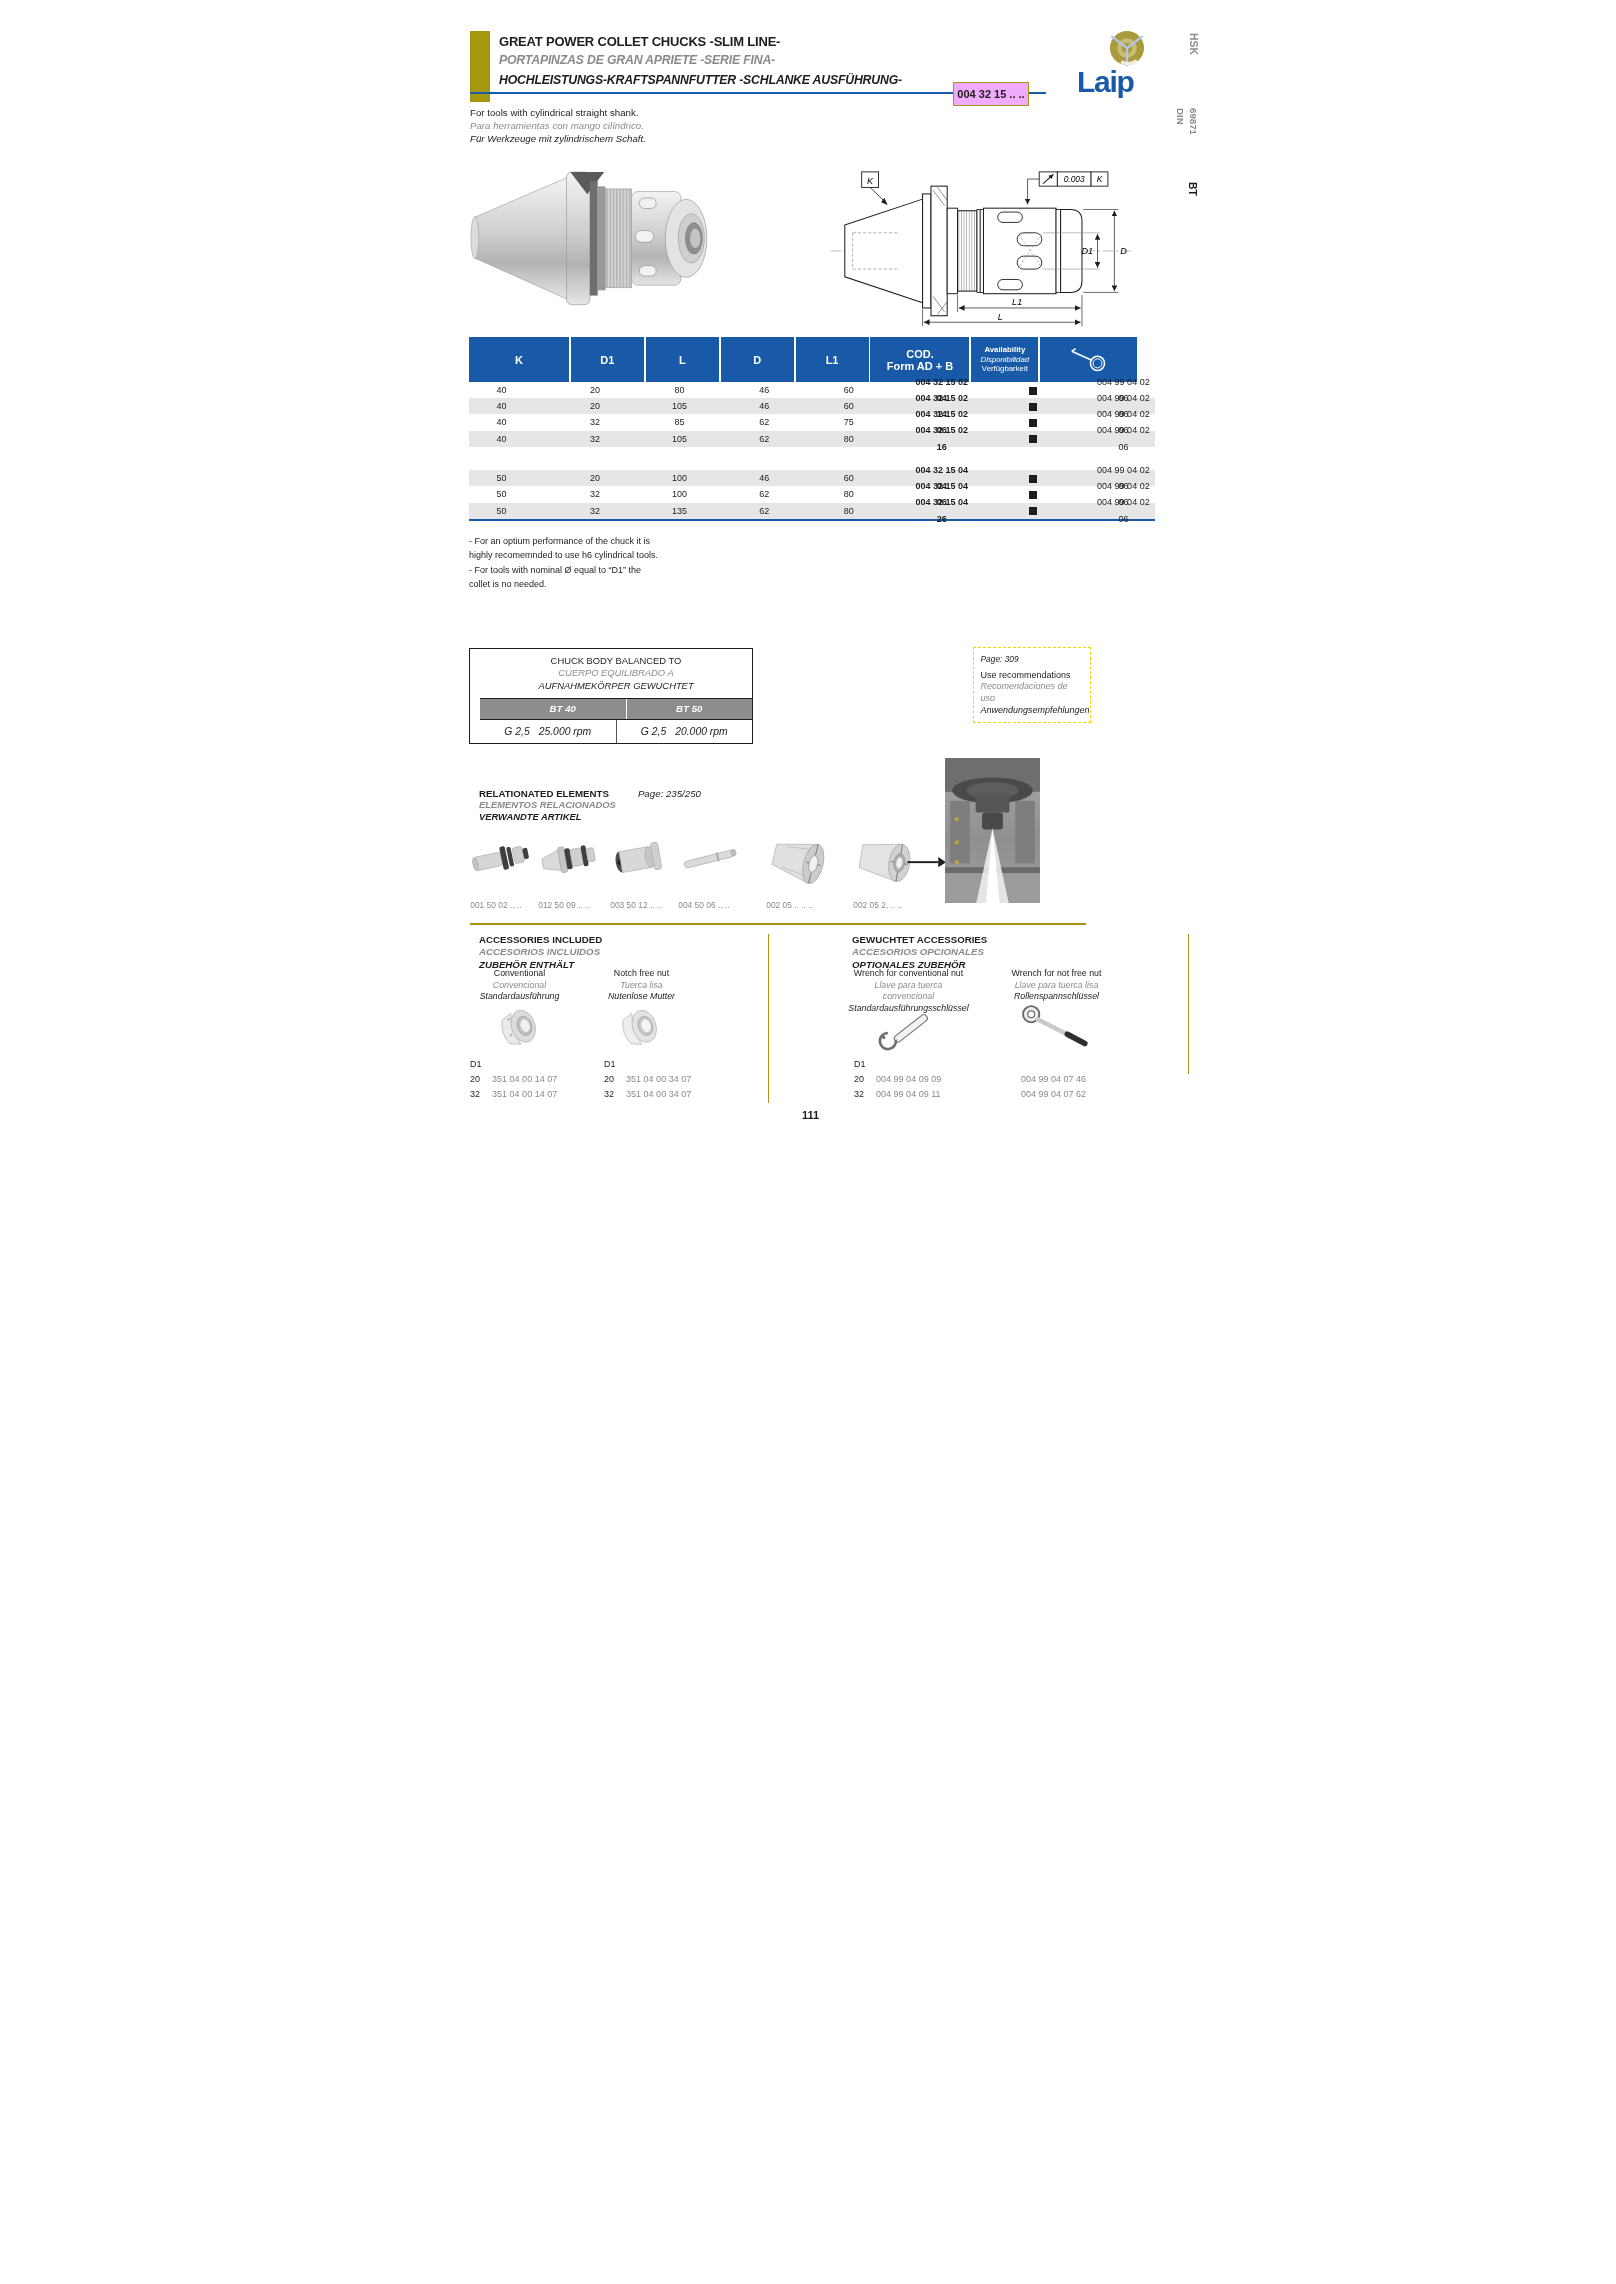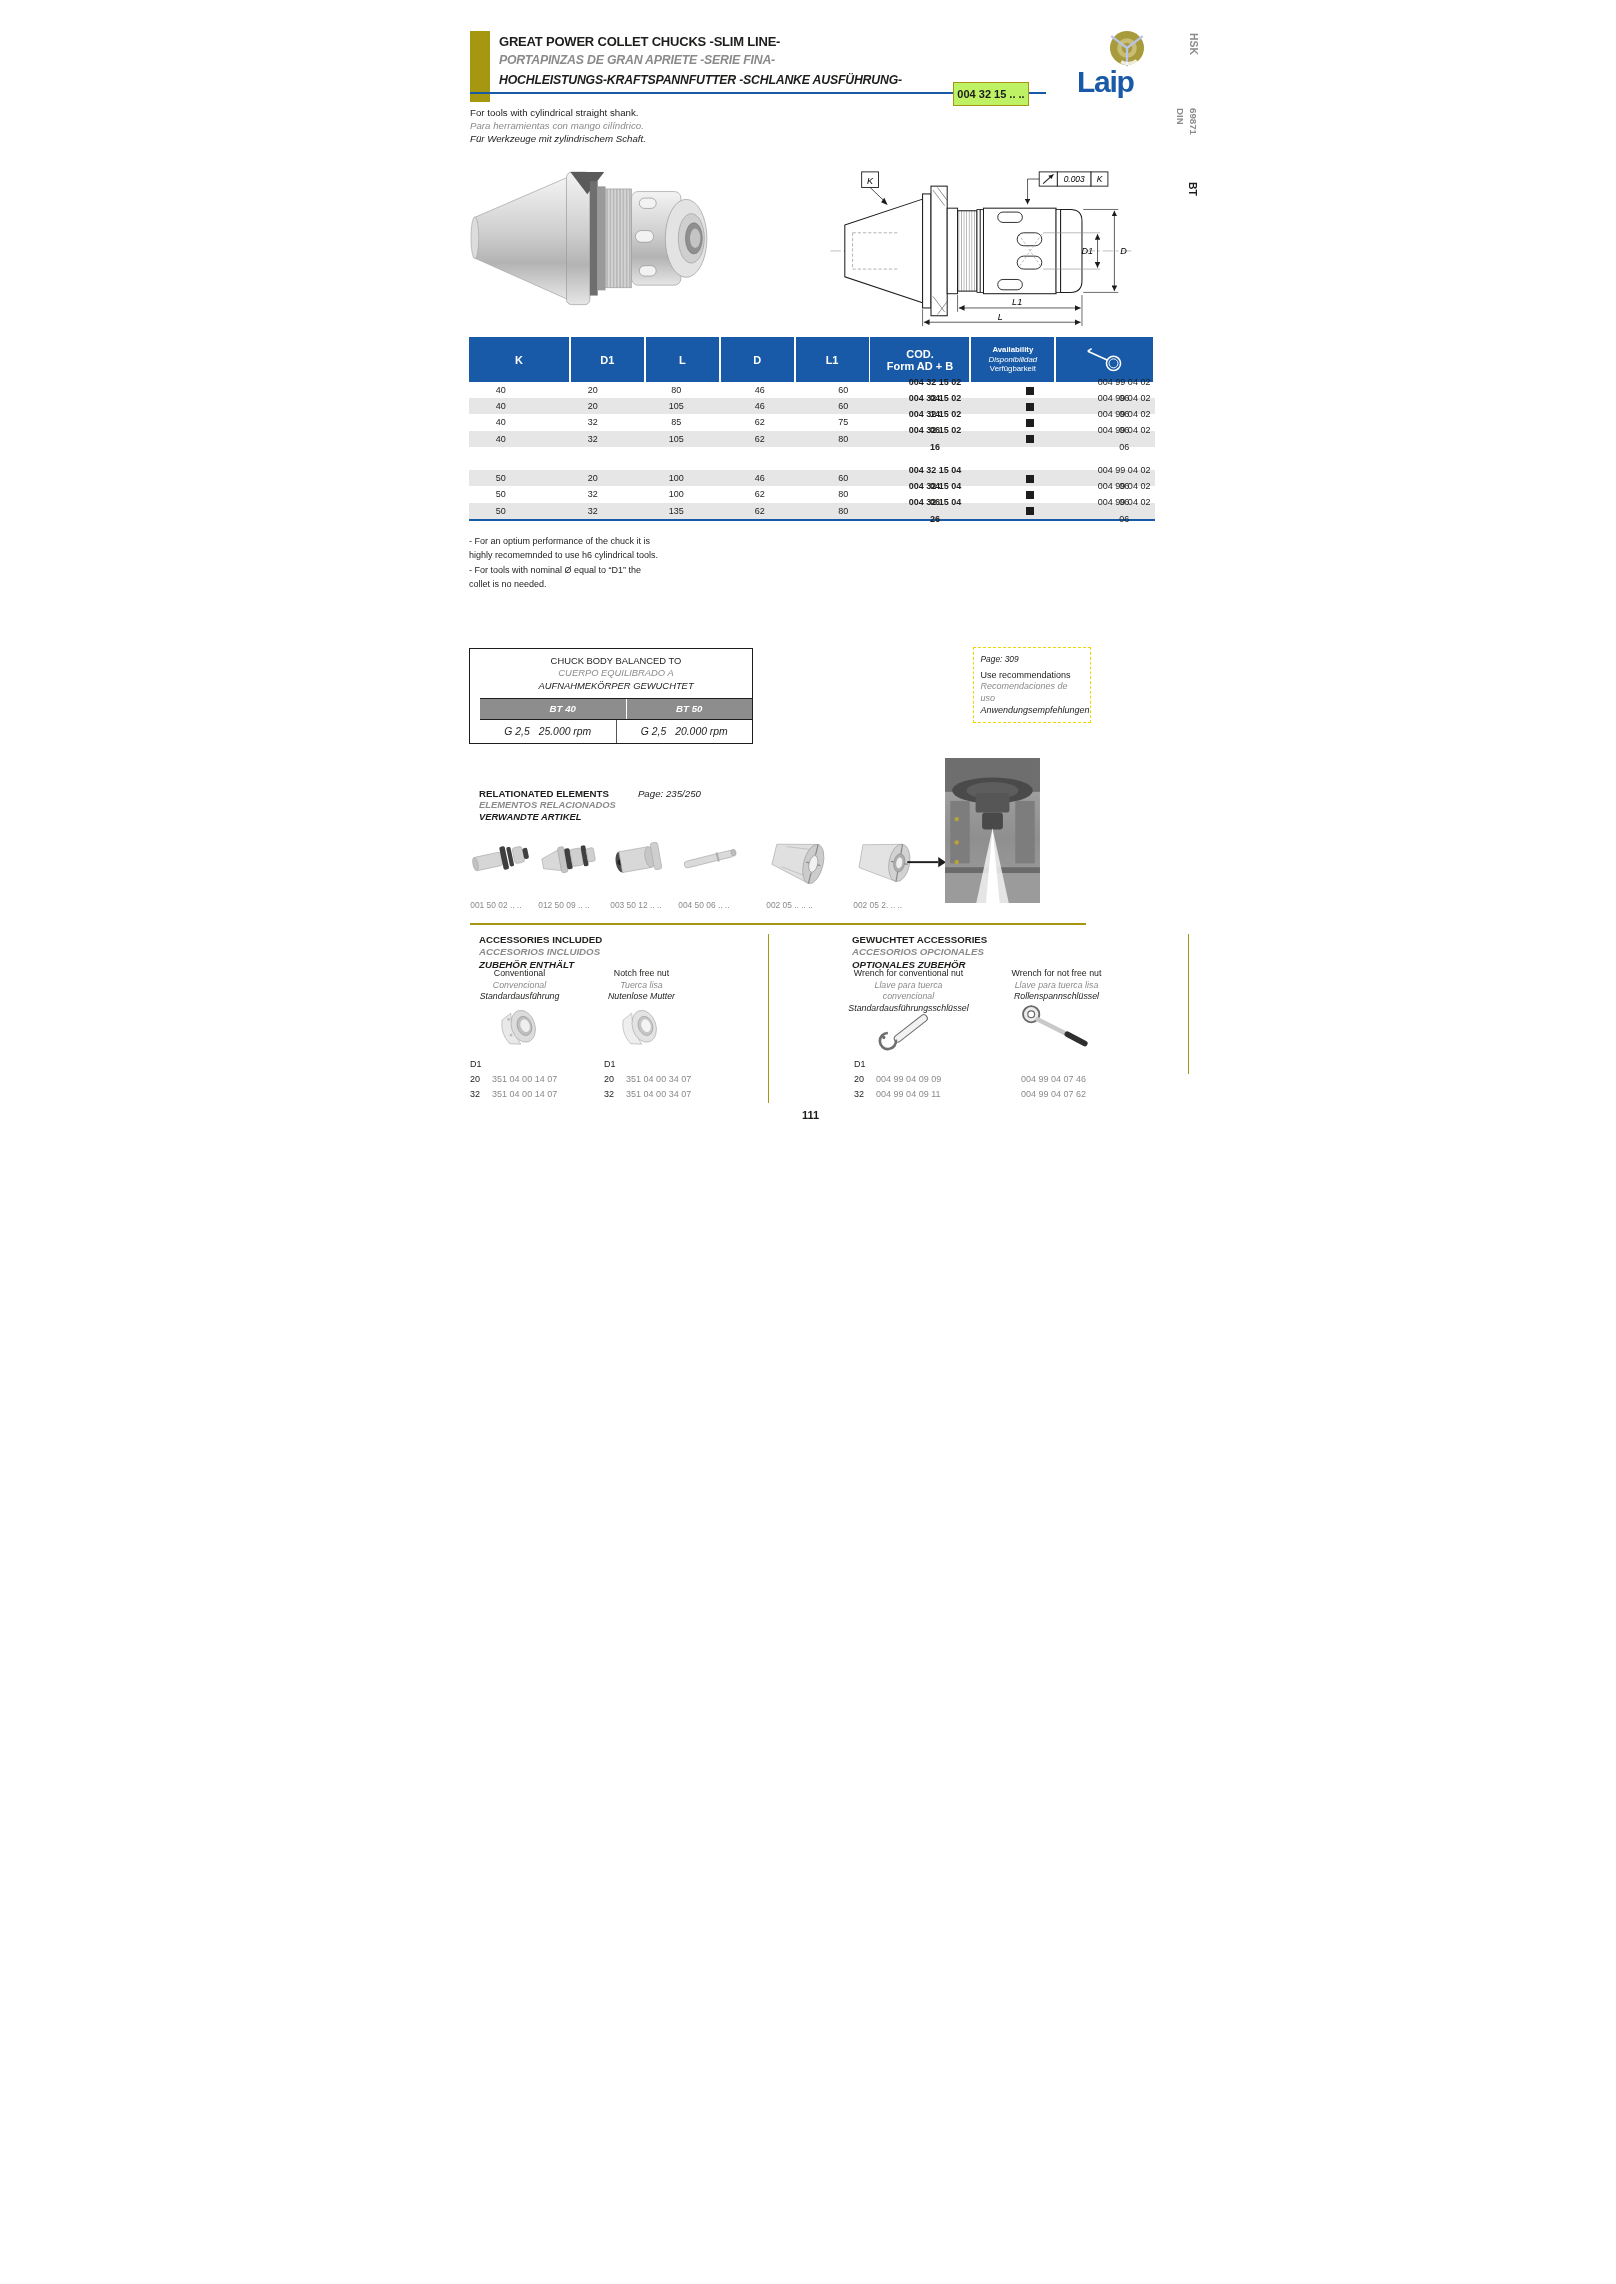--- a/index.html
+++ b/index.html
@@ -7,33 +7,33 @@
         font-family:"Liberation Sans",sans-serif;color:#1d1d1b;overflow:hidden;}
   .abs{position:absolute;}
   .i{font-style:italic;}
   .gray{color:#8a8a8a;}
   
   .olive-bar{left:66px;top:31px;width:19.5px;height:71px;background:#a59810;}
   .title-en{left:95px;top:34px;font-size:13px;font-weight:bold;letter-spacing:-0.2px;}
   .title-es{left:95px;top:53px;font-size:12.3px;font-weight:bold;font-style:italic;color:#8a8a8a;letter-spacing:-0.2px;}
   .title-de{left:95px;top:73px;font-size:12.3px;font-weight:bold;font-style:italic;letter-spacing:-0.2px;}
   .blue-line{left:66px;top:92px;width:576px;height:1.9px;background:#185aa7;}
-  .code-box{left:549px;top:82px;width:74px;height:22px;background:#bef264;border:1.3px solid #a59810;
+  .code-box{left:549px;top:82px;width:74px;height:22px;background:#f0abfc;border:1.3px solid #a59810;
             display:flex;align-items:center;justify-content:center;font-size:11px;font-weight:bold;}
   .logo-text{left:673px;top:65px;font-size:30px;font-weight:bold;color:#185aa7;letter-spacing:-1.3px;}
   .vlabel{transform:rotate(90deg);transform-origin:top left;white-space:nowrap;font-weight:bold;}
   .intro{left:66px;top:106px;font-size:9.7px;line-height:13px;}
   
   .tbl{left:65px;top:337px;width:686px;}
   .trow{display:flex;gap:1.9px;}
   .thead-row{height:45px;}
   .th{background:#185aa7;color:#fff;display:flex;flex-direction:column;align-items:center;justify-content:center;
       font-weight:bold;font-size:11px;}
   .c-k{width:100px;}.c-d1{width:73px;}.c-l{width:73px;}.c-d{width:73px;}.c-l1{width:73px;}
-  .c-cod{width:99px;}.c-av{width:83px;justify-content:center;}.c-tool{width:97px;}
+  .c-cod{width:99px;}.c-av{width:67px;justify-content:center;}.c-tool{width:97px;}
   .th .sub{font-size:7.8px;line-height:9.7px;font-weight:bold;}
   .th .sub2{font-size:7.8px;line-height:9.7px;font-style:italic;font-weight:normal;}
   .th .sub3{font-size:7.8px;line-height:9.7px;font-weight:normal;}
   .drow{height:16.2px;align-items:center;font-size:9px;gap:37px;}
   .drow>div{text-align:center;line-height:16.2px;}
   .row-w{background:#fff;}
   .row-g{background:#e6e6e6;}
   .gap-row{height:23.4px;background:#fff;}
   .cod-cell{font-weight:bold;}
   .sq{display:inline-block;width:7.8px;height:7.8px;background:#1d1d1b;vertical-align:middle;}

